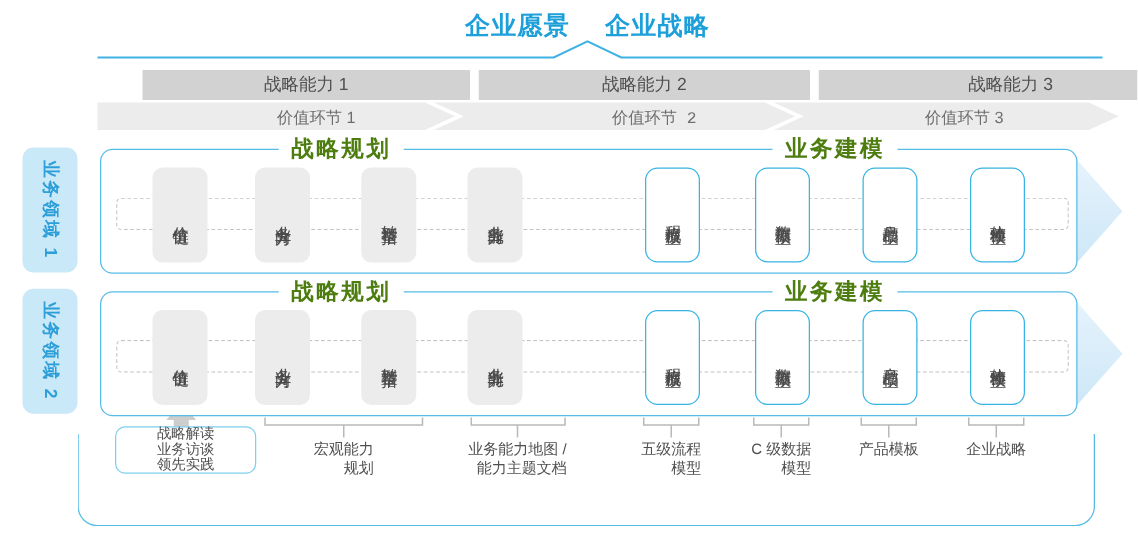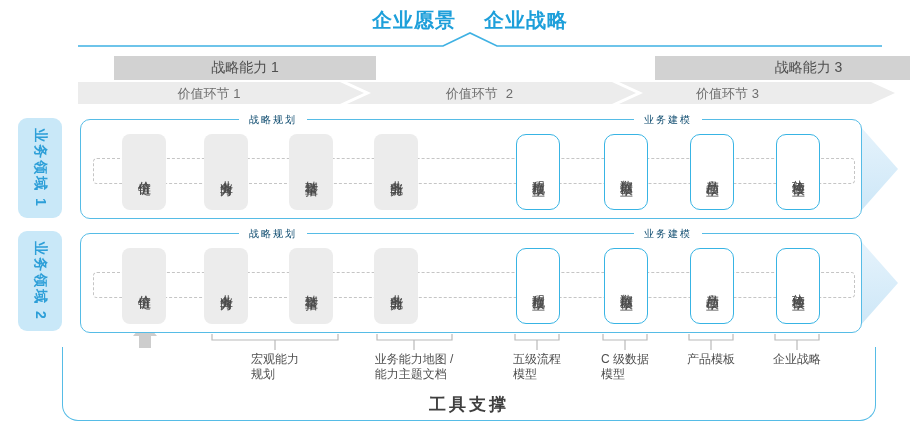--- a/index.html
+++ b/index.html
@@ -13,48 +13,48 @@
 
   
   .title-row{position:absolute;left:0;top:7px;width:940px;text-align:center;}
   .title-row span{font-size:20px;font-weight:bold;color:var(--accent);letter-spacing:1px;}
   .title-row .gap{display:inline-block;width:28px;}
 
   
   .cap-bar{position:absolute;top:56px;height:24px;background:var(--bar-gray);
     color:#4f4f4f;font-size:14px;display:flex;align-items:center;justify-content:center;margin-left:36px;}
   .band-label{position:absolute;top:84px;height:20px;color:#6e6e6e;font-size:13px;
-    display:flex;align-items:center;justify-content:center;}
+    display:flex;align-items:center;justify-content:center;margin-left:44px;}
 
   
   .domain-label{position:absolute;left:18px;width:44px;background:var(--domain-bg);
     border-radius:9px;display:flex;align-items:center;justify-content:center;}
   .domain-label span{transform:rotate(90deg);white-space:nowrap;color:#2d9fd8;
     font-weight:bold;font-size:14px;letter-spacing:2px;}
 
   
   .flow-row{position:absolute;left:80px;width:782px;height:100px;background:#fff;
     border:1.4px solid var(--border-blue);border-radius:10px;}
   .row-title{position:absolute;top:-11px;transform:translateX(-50%);background:#fff;
-    padding:0 10px;font-size:10px;font-weight:normal;color:#0c4a6e;letter-spacing:2px;line-height:21px;}
+    padding:0 10px;font-size:18px;font-weight:bold;color:#4d7c0f;letter-spacing:2px;line-height:21px;}
   .dashed-strip{position:absolute;left:12px;top:38px;width:762px;height:26px;
     border:1px dashed #c5c5c5;border-radius:4px;}
   .fbox{position:absolute;top:14px;width:44px;height:76px;border-radius:8px;
     display:flex;align-items:center;justify-content:center;}
   .fbox span{writing-mode:vertical-rl;text-orientation:upright;font-size:13px;
     color:var(--text-dark);letter-spacing:1px;line-height:14px;}
   .fbox.gray{background:var(--box-gray);}
   .fbox.bluebox{background:#fff;border:1.5px solid var(--box-border);border-radius:10px;}
 
   
   .practice-box{position:absolute;left:92px;top:341px;width:113px;height:38px;
     border:1px solid #7fd0ee;border-radius:8px;background:#fff;
     display:flex;flex-direction:column;align-items:center;justify-content:center;}
   .practice-box span{font-size:11.5px;color:#4f4f4f;line-height:12.5px;}
-  .note{position:absolute;top:352px;transform:translateX(-50%);text-align:left;}
+  .note{position:absolute;top:352px;transform:translateX(-50%);text-align:right;}
   .note span{display:block;font-size:12px;color:#4f4f4f;line-height:15px;}
 
   .big-container{position:absolute;left:62px;top:347px;width:814px;height:74px;
     border:1.4px solid var(--border-blue);border-top:none;border-radius:0 0 16px 16px;}
   .footer-label{position:absolute;left:62px;top:393px;width:814px;text-align:center;
     font-size:17px;font-weight:bold;color:#3f3f3f;letter-spacing:3px;}
 
   svg.overlay{position:absolute;left:0;top:0;pointer-events:none;overflow:visible;}
 </style>
 </head>
@@ -114,20 +114,21 @@
       <path d="M212,334 V340 H338 V334 M275,340 V350"></path>
       <path d="M377,334 V340 H452 V334 M414,340 V350"></path>
       <path d="M515,334 V340 H559 V334 M537,340 V350"></path>
       <path d="M603,334 V340 H647 V334 M625,340 V350"></path>
       <path d="M689,334 V340 H733 V334 M711,340 V350"></path>
       <path d="M775,334 V340 H819 V334 M797,340 V350"></path>
     </g>
   </svg>
 
   <div class="cap-bar" style="left:78px;width:262px;">战略能力 1</div>
+  <div class="cap-bar" style="left:347px;width:265px;">战略能力 2</div>
   <div class="cap-bar" style="left:619px;width:307px;">战略能力 3</div>
 
   <div class="band-label" style="left:78px;width:262px;">价值环节 1</div>
   <div class="band-label" style="left:347px;width:265px;font-family:Liberation Mono, monospace;">价值环节 2</div>
   <div class="band-label" style="left:596px;width:263px;">价值环节 3</div>
 
   <div class="domain-label" style="top:118px;height:100px;">
       <span>业务领域 1</span>
     </div>
   <div class="domain-label" style="top:231px;height:100px;">
@@ -189,20 +190,25 @@
     <div class="fbox bluebox" style="left:609px;">
         <span>产品模型</span>
       </div>
     <div class="fbox bluebox" style="left:695px;">
         <span>体验模型</span>
       </div>
   </div>
 
   <div class="big-container"></div>
 
+  <div class="practice-box">
+    <span>战略解读</span>
+    <span>业务访谈</span>
+    <span>领先实践</span>
+  </div>
 
   <div class="note" style="left:275px;">
     <span>宏观能力</span>
       <span>规划</span>
   </div>
   <div class="note" style="left:414px;">
     <span>业务能力地图 /</span>
       <span>能力主题文档</span>
   </div>
   <div class="note" style="left:537px;">
@@ -213,15 +219,14 @@
     <span>C 级数据</span>
       <span>模型</span>
   </div>
   <div class="note" style="left:711px;">
     <span>产品模板</span>
   </div>
   <div class="note" style="left:797px;">
     <span>企业战略</span>
   </div>
 
-  <div class="footer-label">工具支撑</div>
 
 </div>
 
 </body></html>

